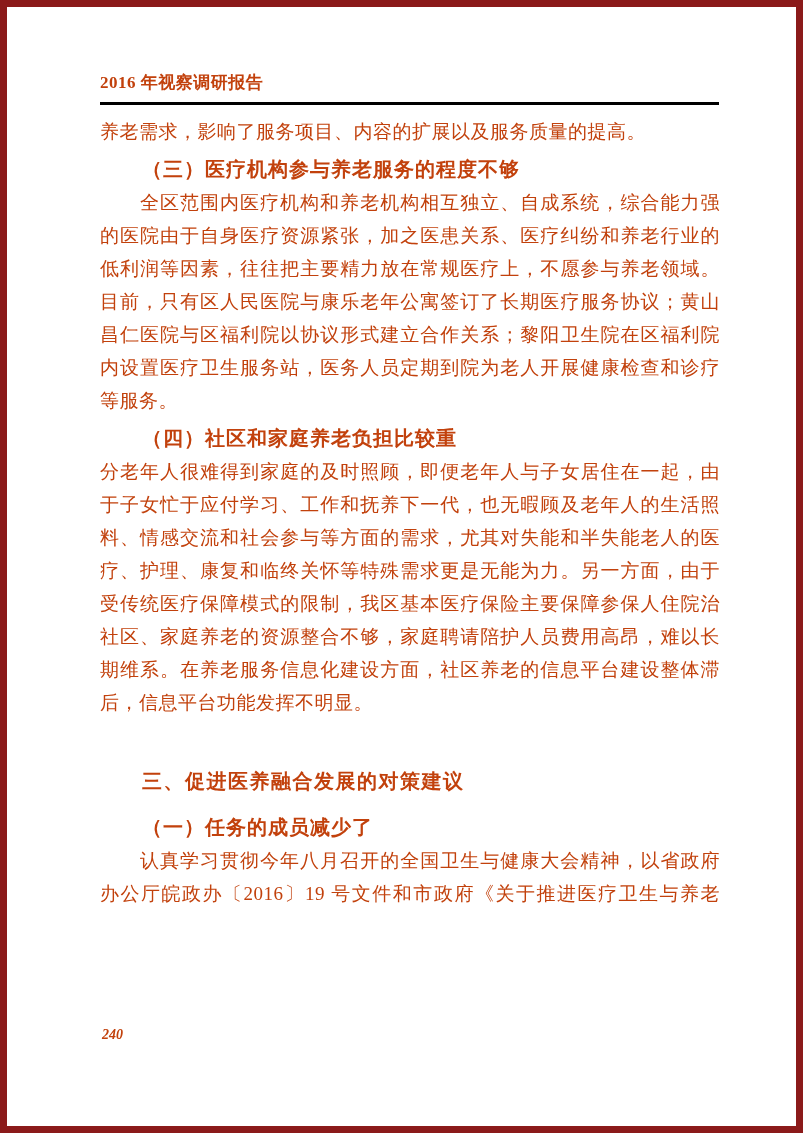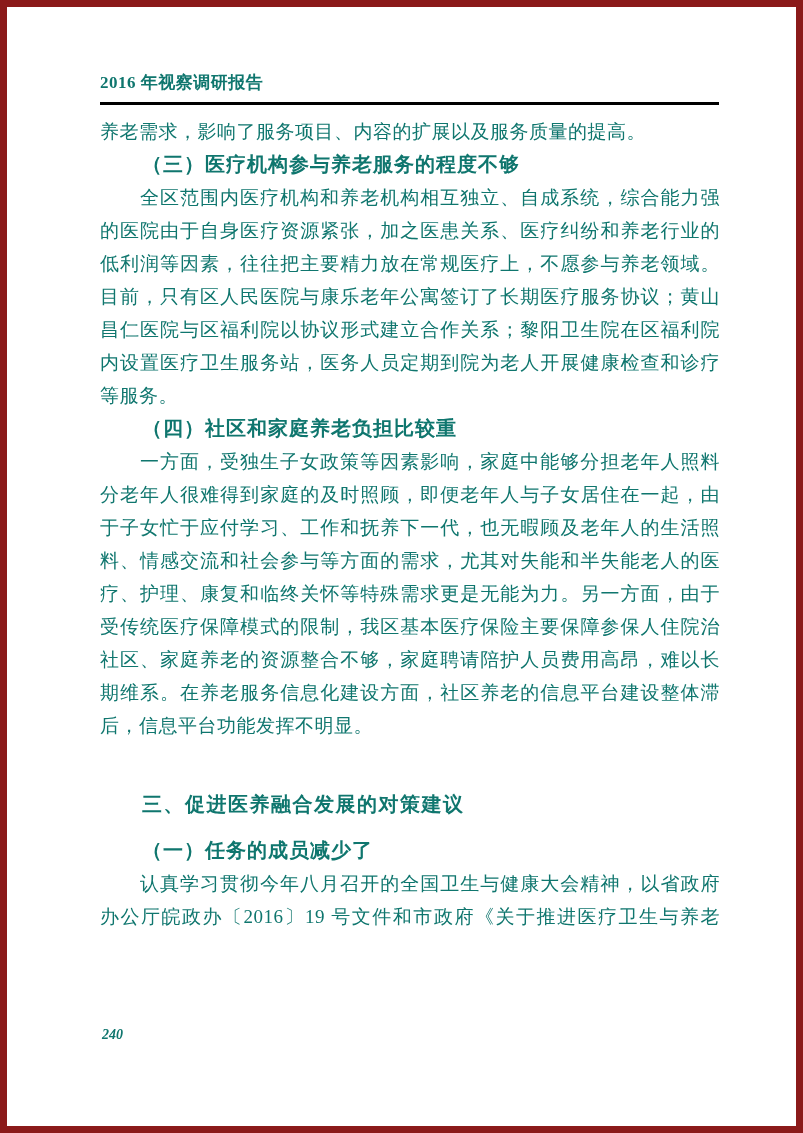--- a/index.html
+++ b/index.html
@@ -49,20 +49,21 @@
   .line.first { text-indent: 2.1em; }
   .line.end {
     text-align: left;
     text-align-last: left;
   }
   .line.h2 {
     font-weight: bold;
     text-indent: 2.1em;
     text-align: left;
     text-align-last: left;
+    margin-top: 5px;
     font-size: 20px;
     letter-spacing: 1px;
   }
   .line.h1 {
     font-weight: bold;
     font-family: "Liberation Sans", "DejaVu Sans", sans-serif;
     text-indent: 2.1em;
     text-align: left;
     text-align-last: left;
     margin-top: 44px;
@@ -77,36 +78,35 @@
     top: 1020px;
     font-size: 14px;
     font-weight: bold;
     font-style: italic;
     font-family: "Liberation Serif", "DejaVu Serif", serif;
   }
 </style>
 </head>
 <body>
 
-<div class="page" id="report-page" style="border-color: rgb(139, 26, 26); background: rgb(255, 255, 255); color: #0f766e;">
+<div class="page" id="report-page" style="border-color: rgb(139, 26, 26); background: rgb(255, 255, 255); color: #c2410c;">
   <div class="header-title">2016 年视察调研报告</div>
   <div class="header-rule" id="header-rule" style="background: rgb(0, 0, 0);"></div>
 
   <div class="doc-body" id="doc-body">
       <div class="line end">养老需求，影响了服务项目、内容的扩展以及服务质量的提高。</div>
       <div class="line h2">（三）医疗机构参与养老服务的程度不够</div>
       <div class="line first">全区范围内医疗机构和养老机构相互独立、自成系统，综合能力强</div>
       <div class="line full">的医院由于自身医疗资源紧张，加之医患关系、医疗纠纷和养老行业的</div>
       <div class="line full">低利润等因素，往往把主要精力放在常规医疗上，不愿参与养老领域。</div>
       <div class="line full">目前，只有区人民医院与康乐老年公寓签订了长期医疗服务协议；黄山</div>
       <div class="line full">昌仁医院与区福利院以协议形式建立合作关系；黎阳卫生院在区福利院</div>
       <div class="line full">内设置医疗卫生服务站，医务人员定期到院为老人开展健康检查和诊疗</div>
       <div class="line end">等服务。</div>
       <div class="line h2">（四）社区和家庭养老负担比较重</div>
-      <div class="line first">一方面，受独生子女政策等因素影响，家庭中能够分担老年人照料</div>
       <div class="line full">分老年人很难得到家庭的及时照顾，即便老年人与子女居住在一起，由</div>
       <div class="line full">于子女忙于应付学习、工作和抚养下一代，也无暇顾及老年人的生活照</div>
       <div class="line full">料、情感交流和社会参与等方面的需求，尤其对失能和半失能老人的医</div>
       <div class="line full">疗、护理、康复和临终关怀等特殊需求更是无能为力。另一方面，由于</div>
       <div class="line full">受传统医疗保障模式的限制，我区基本医疗保险主要保障参保人住院治</div>
       <div class="line full">社区、家庭养老的资源整合不够，家庭聘请陪护人员费用高昂，难以长</div>
       <div class="line full">期维系。在养老服务信息化建设方面，社区养老的信息平台建设整体滞</div>
       <div class="line end">后，信息平台功能发挥不明显。</div>
       <div class="line h1">三、促进医养融合发展的对策建议</div>
       <div class="line h2">（一）任务的成员减少了</div>

